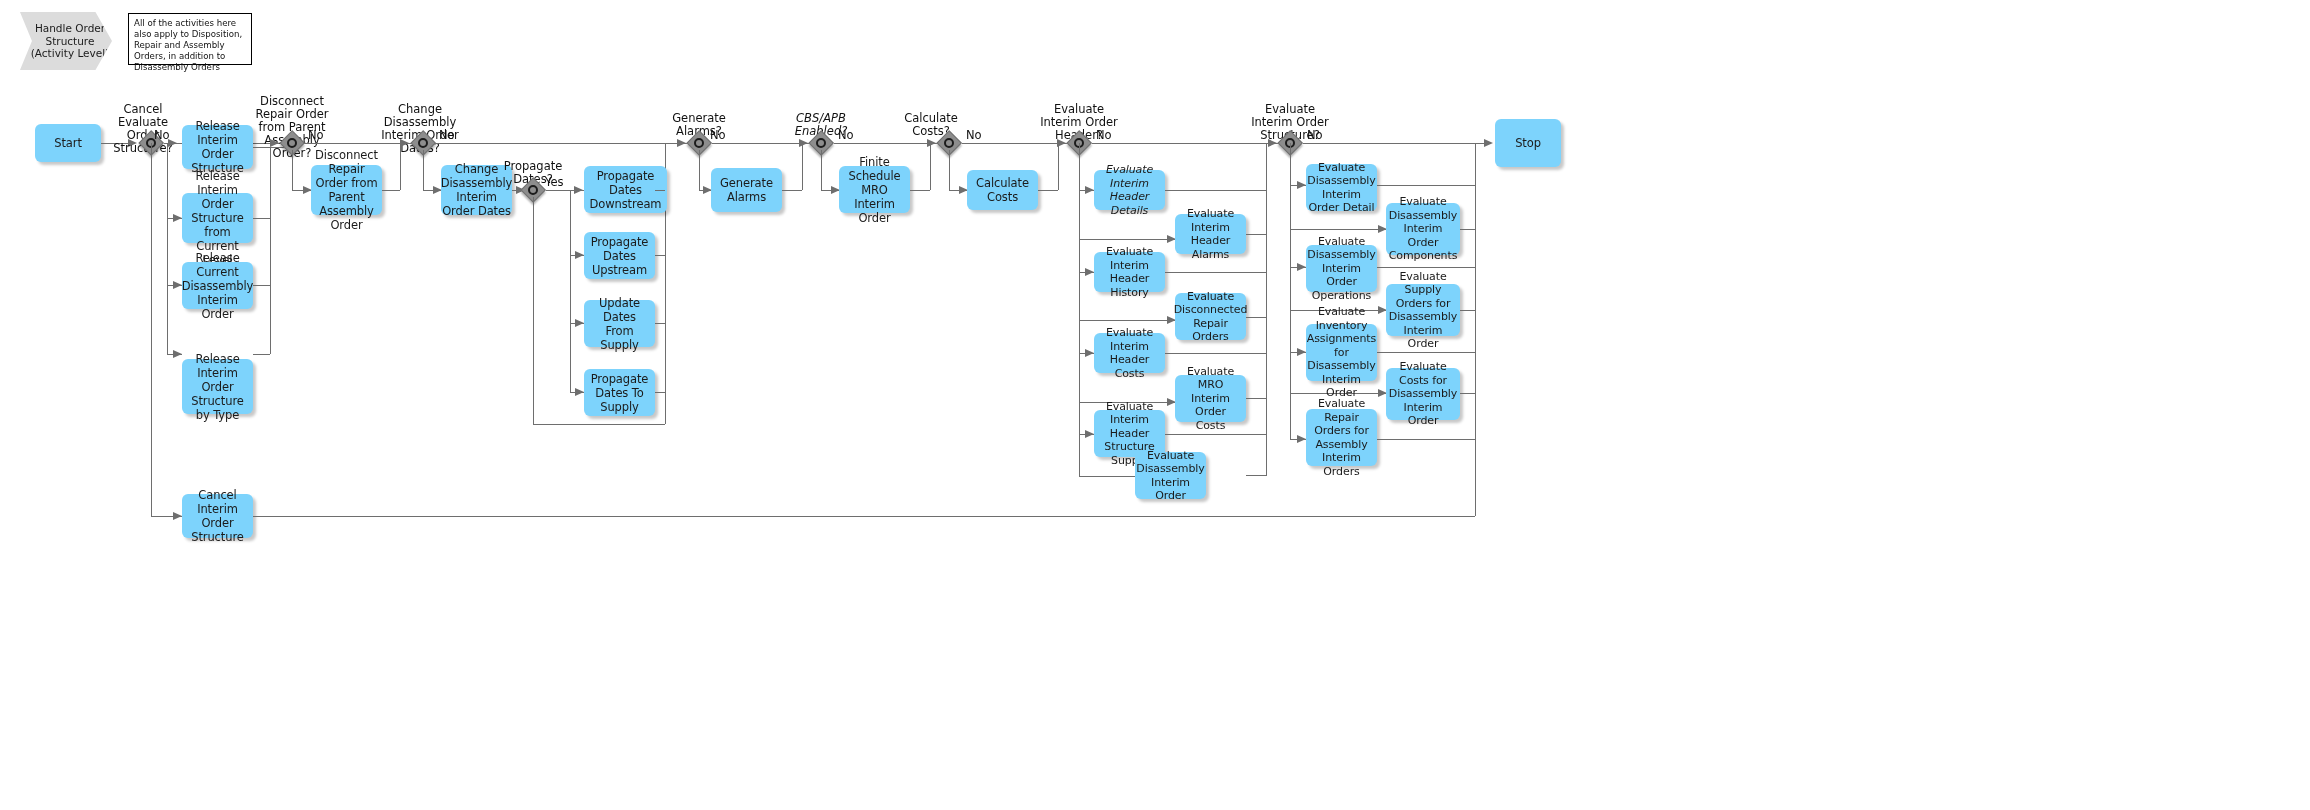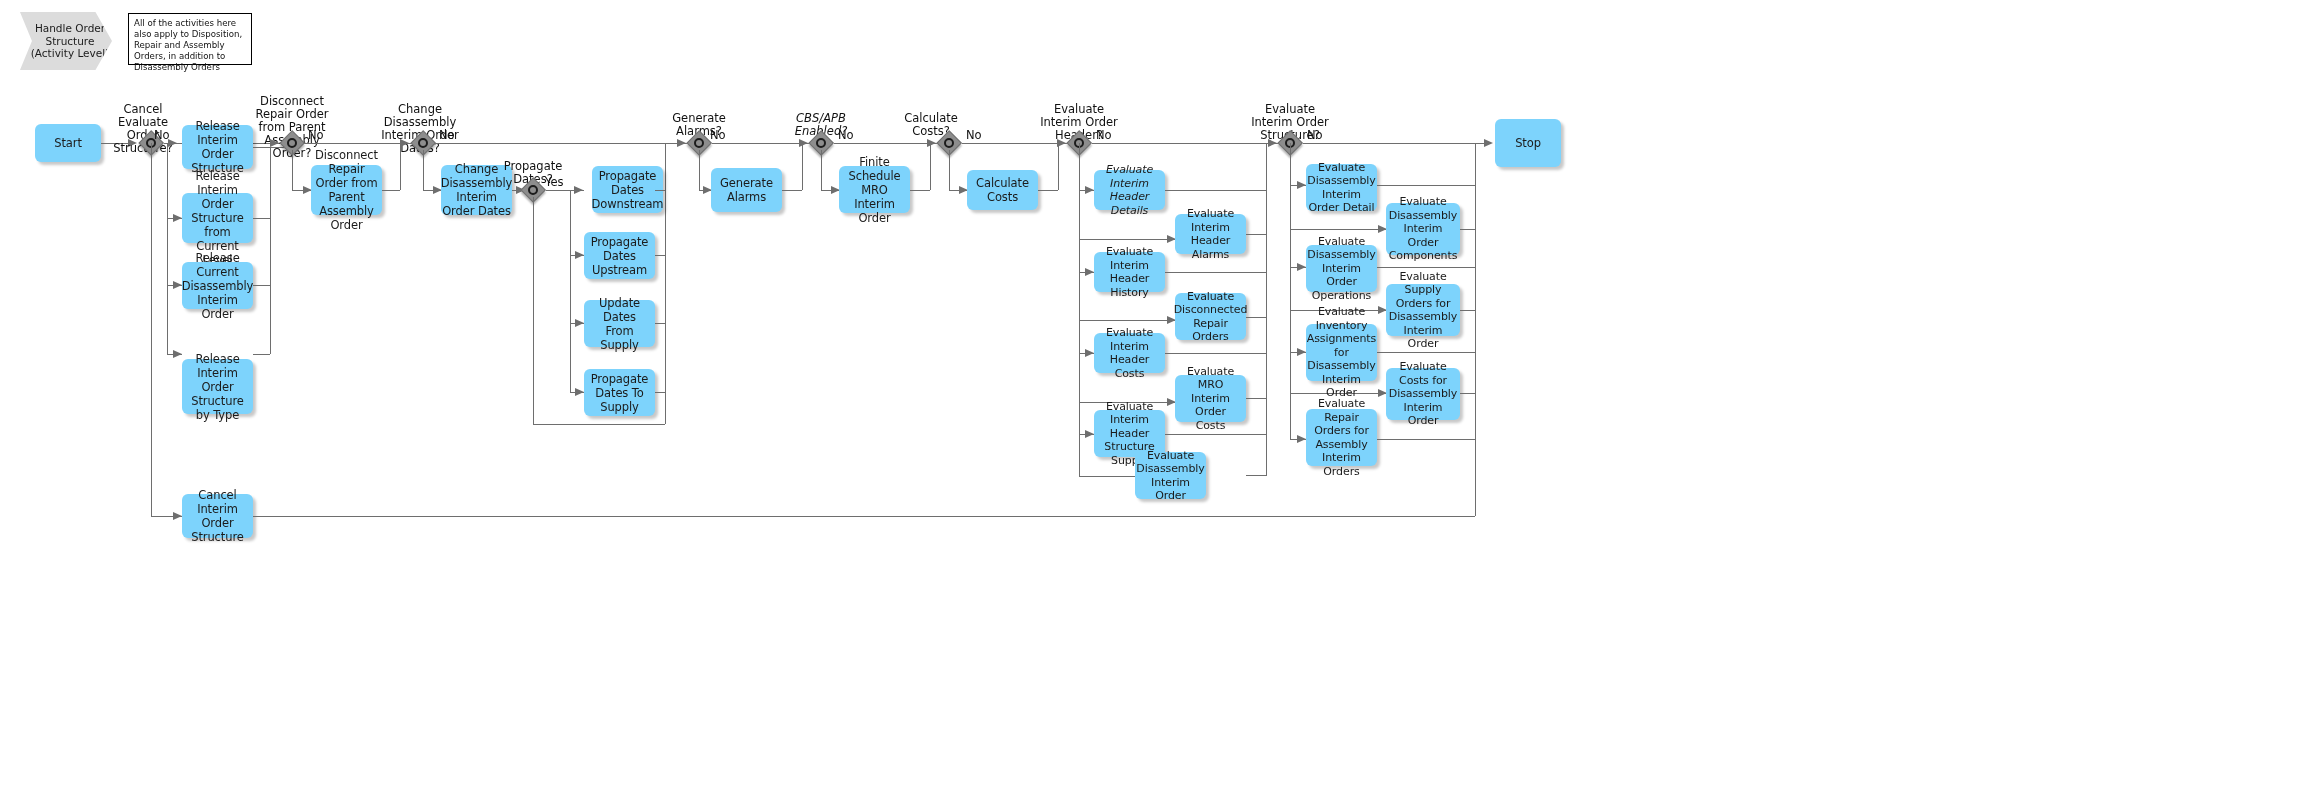--- a/index.html
+++ b/index.html
@@ -203,21 +203,21 @@
   <div class="arrow" style="left:575px;top:250.5px;"></div>
   <div class="hline" style="left:570px;top:323px;width:14px;"></div>
   <div class="arrow" style="left:575px;top:318.5px;"></div>
   <div class="hline" style="left:570px;top:392px;width:14px;"></div>
   <div class="arrow" style="left:575px;top:387.5px;"></div>
 
   <div class="vline" style="left:533px;top:197px;height:227px;"></div>
   <div class="hline" style="left:533px;top:424px;width:132px;"></div>
   <div class="vline" style="left:665px;top:143px;height:281px;"></div>
 
-  <div class="node" style="left:584px;top:166px;width:71px;height:47px;margin-left:8px;">Propagate Dates Downstream</div>
+  <div class="node" style="left:584px;top:166px;width:83px;height:47px;">Propagate Dates Downstream</div>
   <div class="node" style="left:584px;top:232px;width:71px;height:47px;">Propagate Dates Upstream</div>
   <div class="node" style="left:584px;top:300px;width:71px;height:47px;">Update Dates From Supply</div>
   <div class="node" style="left:584px;top:369px;width:71px;height:47px;">Propagate Dates To Supply</div>
 
   <div class="hline" style="left:655px;top:190px;width:10px;"></div>
   <div class="hline" style="left:655px;top:255px;width:10px;"></div>
   <div class="hline" style="left:655px;top:323px;width:10px;"></div>
   <div class="hline" style="left:655px;top:392px;width:10px;"></div>
 
   <div class="hline" style="left:665px;top:143px;width:34px;"></div>

